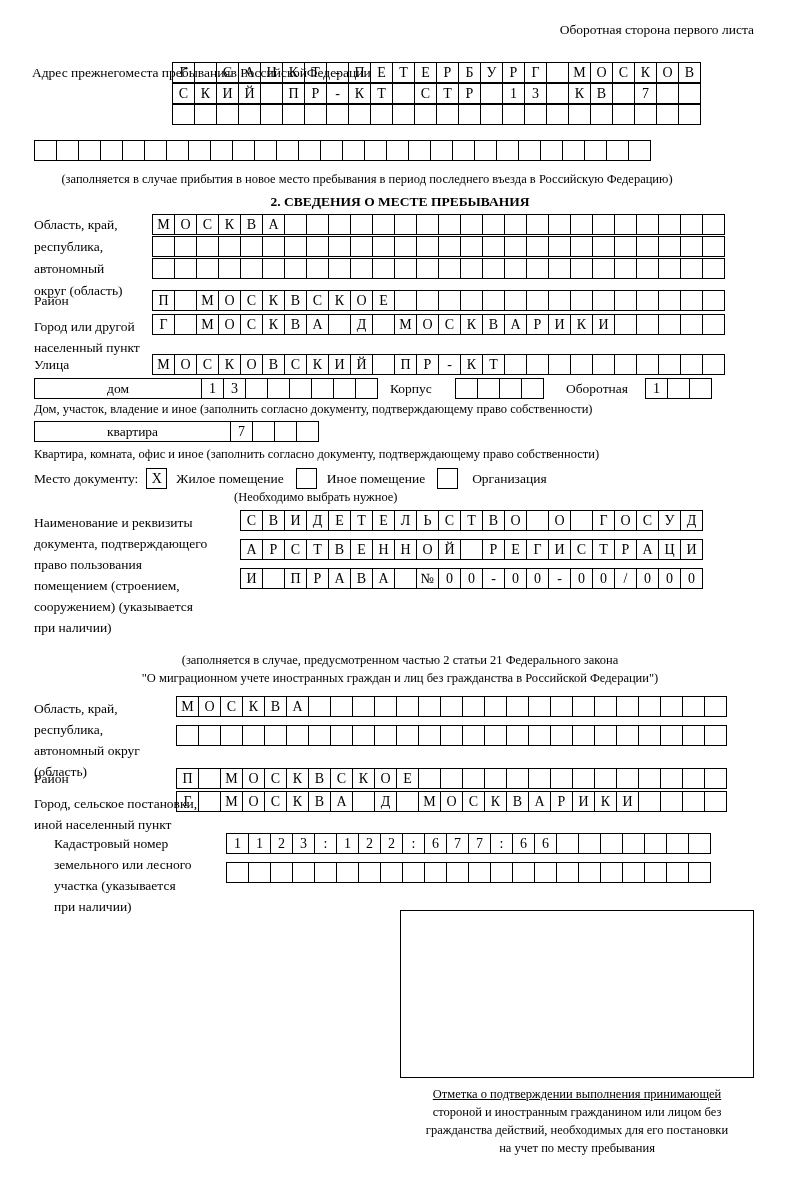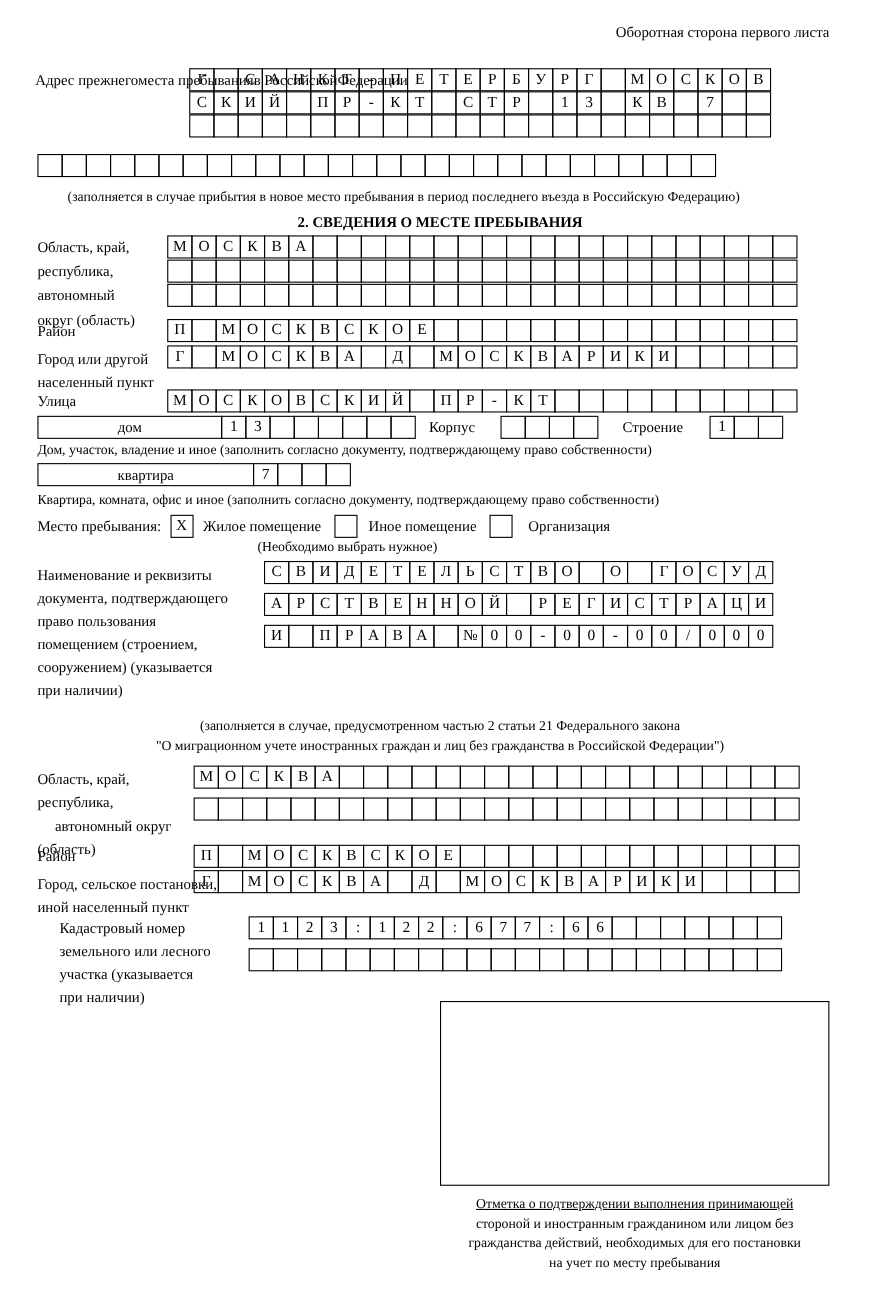--- a/index.html
+++ b/index.html
@@ -383,39 +383,39 @@
     <div class="cell"></div>
     <div class="cell"></div>
   </div>
   <div class="lbl" style="position:absolute;left:390px;top:381px;">Корпус</div>
   <div class="cells" style="position:absolute;left:455px;top:378px;">
     <div class="cell"></div>
     <div class="cell"></div>
     <div class="cell"></div>
     <div class="cell"></div>
   </div>
-  <div class="lbl" style="position:absolute;left:566px;top:381px;">Строение</div>
+  <div class="lbl" style="position:absolute;left:566px;top:381px;">Оборотная</div>
   <div class="cells" style="position:absolute;left:645px;top:378px;">
     <div class="cell">1</div>
     <div class="cell"></div>
     <div class="cell"></div>
   </div>
   <div class="small" style="position:absolute;left:34px;top:402px;">Дом, участок, владение и иное (заполнить согласно документу, подтверждающему право собственности)</div>
 
   <div class="boxlabel" style="position:absolute;left:34px;top:421px;width:197px;">квартира</div>
   <div class="cells" style="position:absolute;left:230px;top:421px;">
     <div class="cell">7</div>
     <div class="cell"></div>
     <div class="cell"></div>
     <div class="cell"></div>
   </div>
   <div class="small" style="position:absolute;left:34px;top:447px;">Квартира, комната, офис и иное (заполнить согласно документу, подтверждающему право собственности)</div>
 
   <div style="position:absolute;left:34px;top:468px;display:flex;align-items:center;">
-    <span class="inlinetxt">Место пребывания:</span>
+    <span class="inlinetxt">Место документу:</span>
     <span class="sq" style="margin-left:8px;">Х</span>
     <span class="inlinetxt" style="margin-left:9px;">Жилое помещение</span>
     <span class="sq" style="margin-left:12px;"></span>
     <span class="inlinetxt" style="margin-left:10px;">Иное помещение</span>
     <span class="sq" style="margin-left:12px;"></span>
     <span class="inlinetxt" style="margin-left:14px;">Организация</span>
   </div>
   <div class="small" style="position:absolute;left:234px;top:490px;">(Необходимо выбрать нужное)</div>
 
   <div style="position:absolute;left:34px;top:512px;">
@@ -496,21 +496,21 @@
     <div class="cell">0</div>
     <div class="cell">0</div>
   </div>
 
   <div class="big-note" style="position:absolute;left:0;top:652px;width:800px;">(заполняется в случае, предусмотренном частью 2 статьи 21 Федерального закона</div>
   <div class="big-note" style="position:absolute;left:0;top:670px;width:800px;">"О миграционном учете иностранных граждан и лиц без гражданства в Российской Федерации")</div>
 
   <div style="position:absolute;left:34px;top:698px;">
     <div class="lbl" style="line-height:21px;">Область, край,</div>
     <div class="lbl" style="line-height:21px;">республика,</div>
-    <div class="lbl" style="line-height:21px;margin-left:16px;">автономный округ</div>
+    <div class="lbl" style="line-height:21px;">автономный округ</div>
     <div class="lbl" style="line-height:21px;">(область)</div>
   </div>
 
   <div class="cells" style="position:absolute;left:176px;top:696px;">
     <div class="cell">М</div>
     <div class="cell">О</div>
     <div class="cell">С</div>
     <div class="cell">К</div>
     <div class="cell">В</div>
     <div class="cell">А</div>

